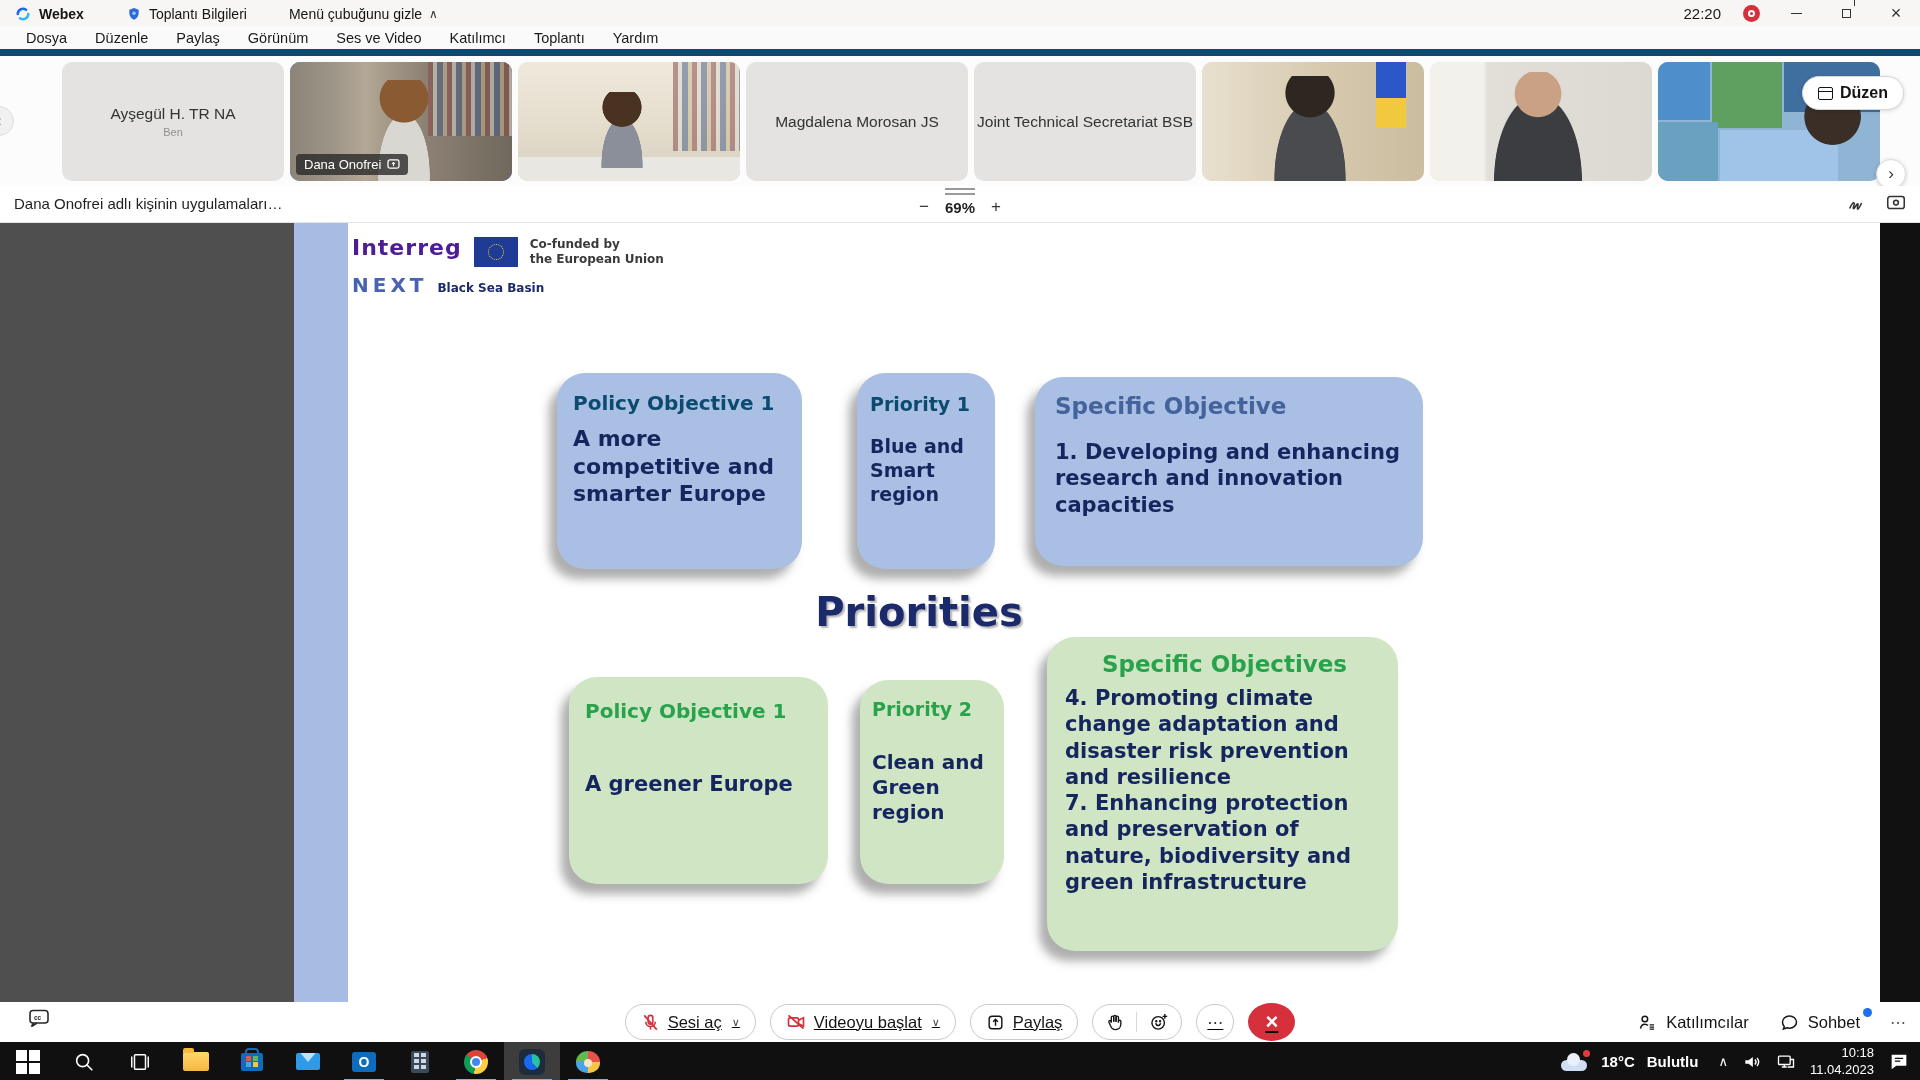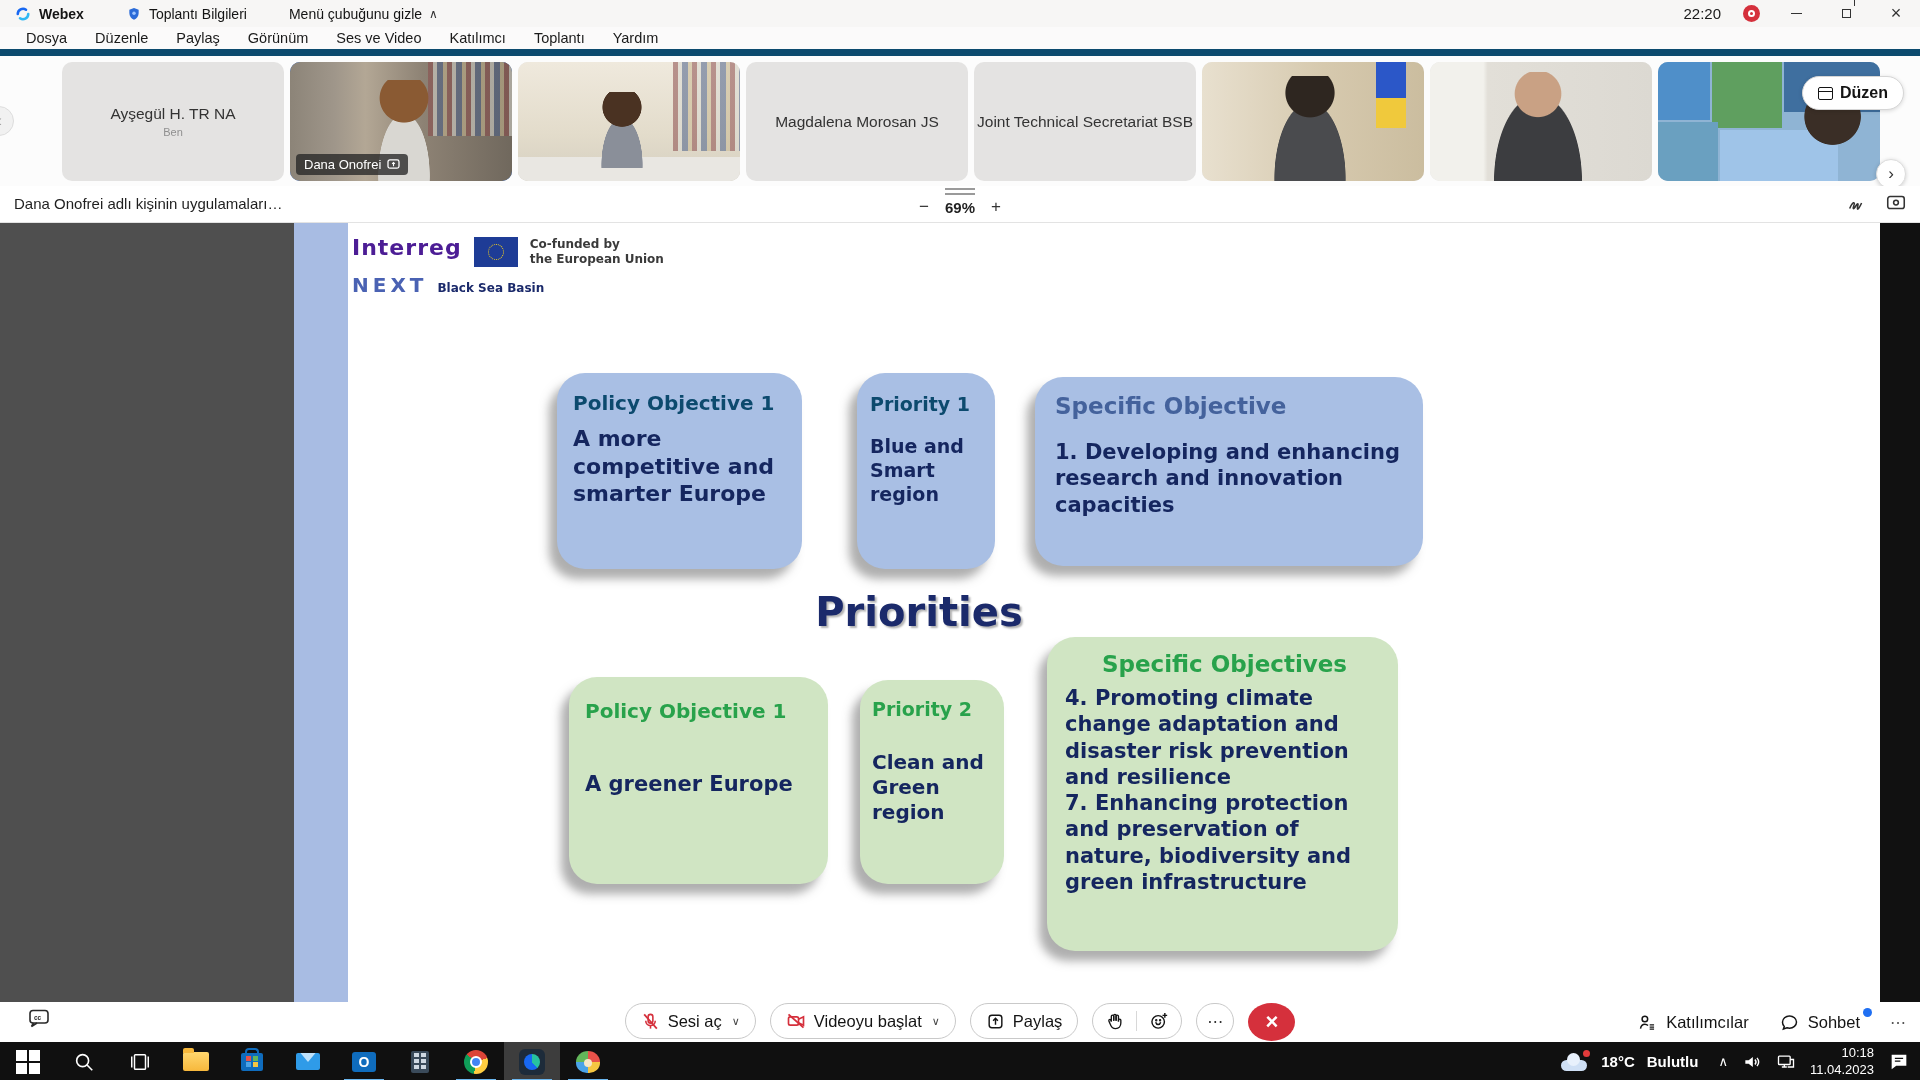--- a/index.html
+++ b/index.html
@@ -108,21 +108,21 @@
   .box-e .h { font-size:19px; }
   .box-e .b { font-size:20px; margin-top:30px; }
   .box-f { left:753px; top:414px; width:351px; height:314px; padding:14px 14px 0 18px; }
   .box-f .h { font-size:23px; text-align:center; }
   .box-f .b { font-size:21px; margin-top:8px; }
   .box-f .b2 { font-size:21px; margin-top:0; }
 
   
   .controlbar { position:relative; height:40px; background:#fff; display:flex; align-items:center; justify-content:center; }
   .cc-btn { position:absolute; left:26px; top:4px; }
-  .ctl-center { display:flex; align-items:flex-start; gap:14px; }
+  .ctl-center { display:flex; align-items:center; gap:14px;text-decoration:underline; }
   .pill { display:flex; align-items:center; gap:8px; height:36px; padding:0 15px; border:1.5px solid #c9c9c9; border-radius:19px; background:#fff; font-size:16.5px; color:#141414; }
   .chev { font-size:11px; color:#444; margin-left:2px; }
   .icon-duo { display:flex; align-items:center; gap:0; height:36px; border:1.5px solid #c9c9c9; border-radius:19px; background:#fff; }
   .icon-duo .halfbtn { padding:0 12px; display:flex; align-items:center; height:100%; }
   .icon-duo .sep { width:1px; height:20px; background:#d8d8d8; }
   .more-circle { width:38px; height:36px; border:1.5px solid #c9c9c9; border-radius:19px; background:#fff; display:flex; align-items:center; justify-content:center; font-size:16px; color:#333; }
   .leave-btn { width:47px; height:38px; border-radius:50%; background:#d5303c; display:flex; align-items:center; justify-content:center; color:#fff; font-size:22px; font-weight:bold; }
   .ctl-right { position:absolute; right:14px; top:0; height:40px; display:flex; align-items:center; gap:30px; }
   .panel-btn { display:flex; align-items:center; gap:8px; font-size:16.5px; color:#141414; position:relative; }
   .chat-dot { position:absolute; right:-12px; top:-4px; width:9px; height:9px; border-radius:50%; background:#1f6ff2; }

